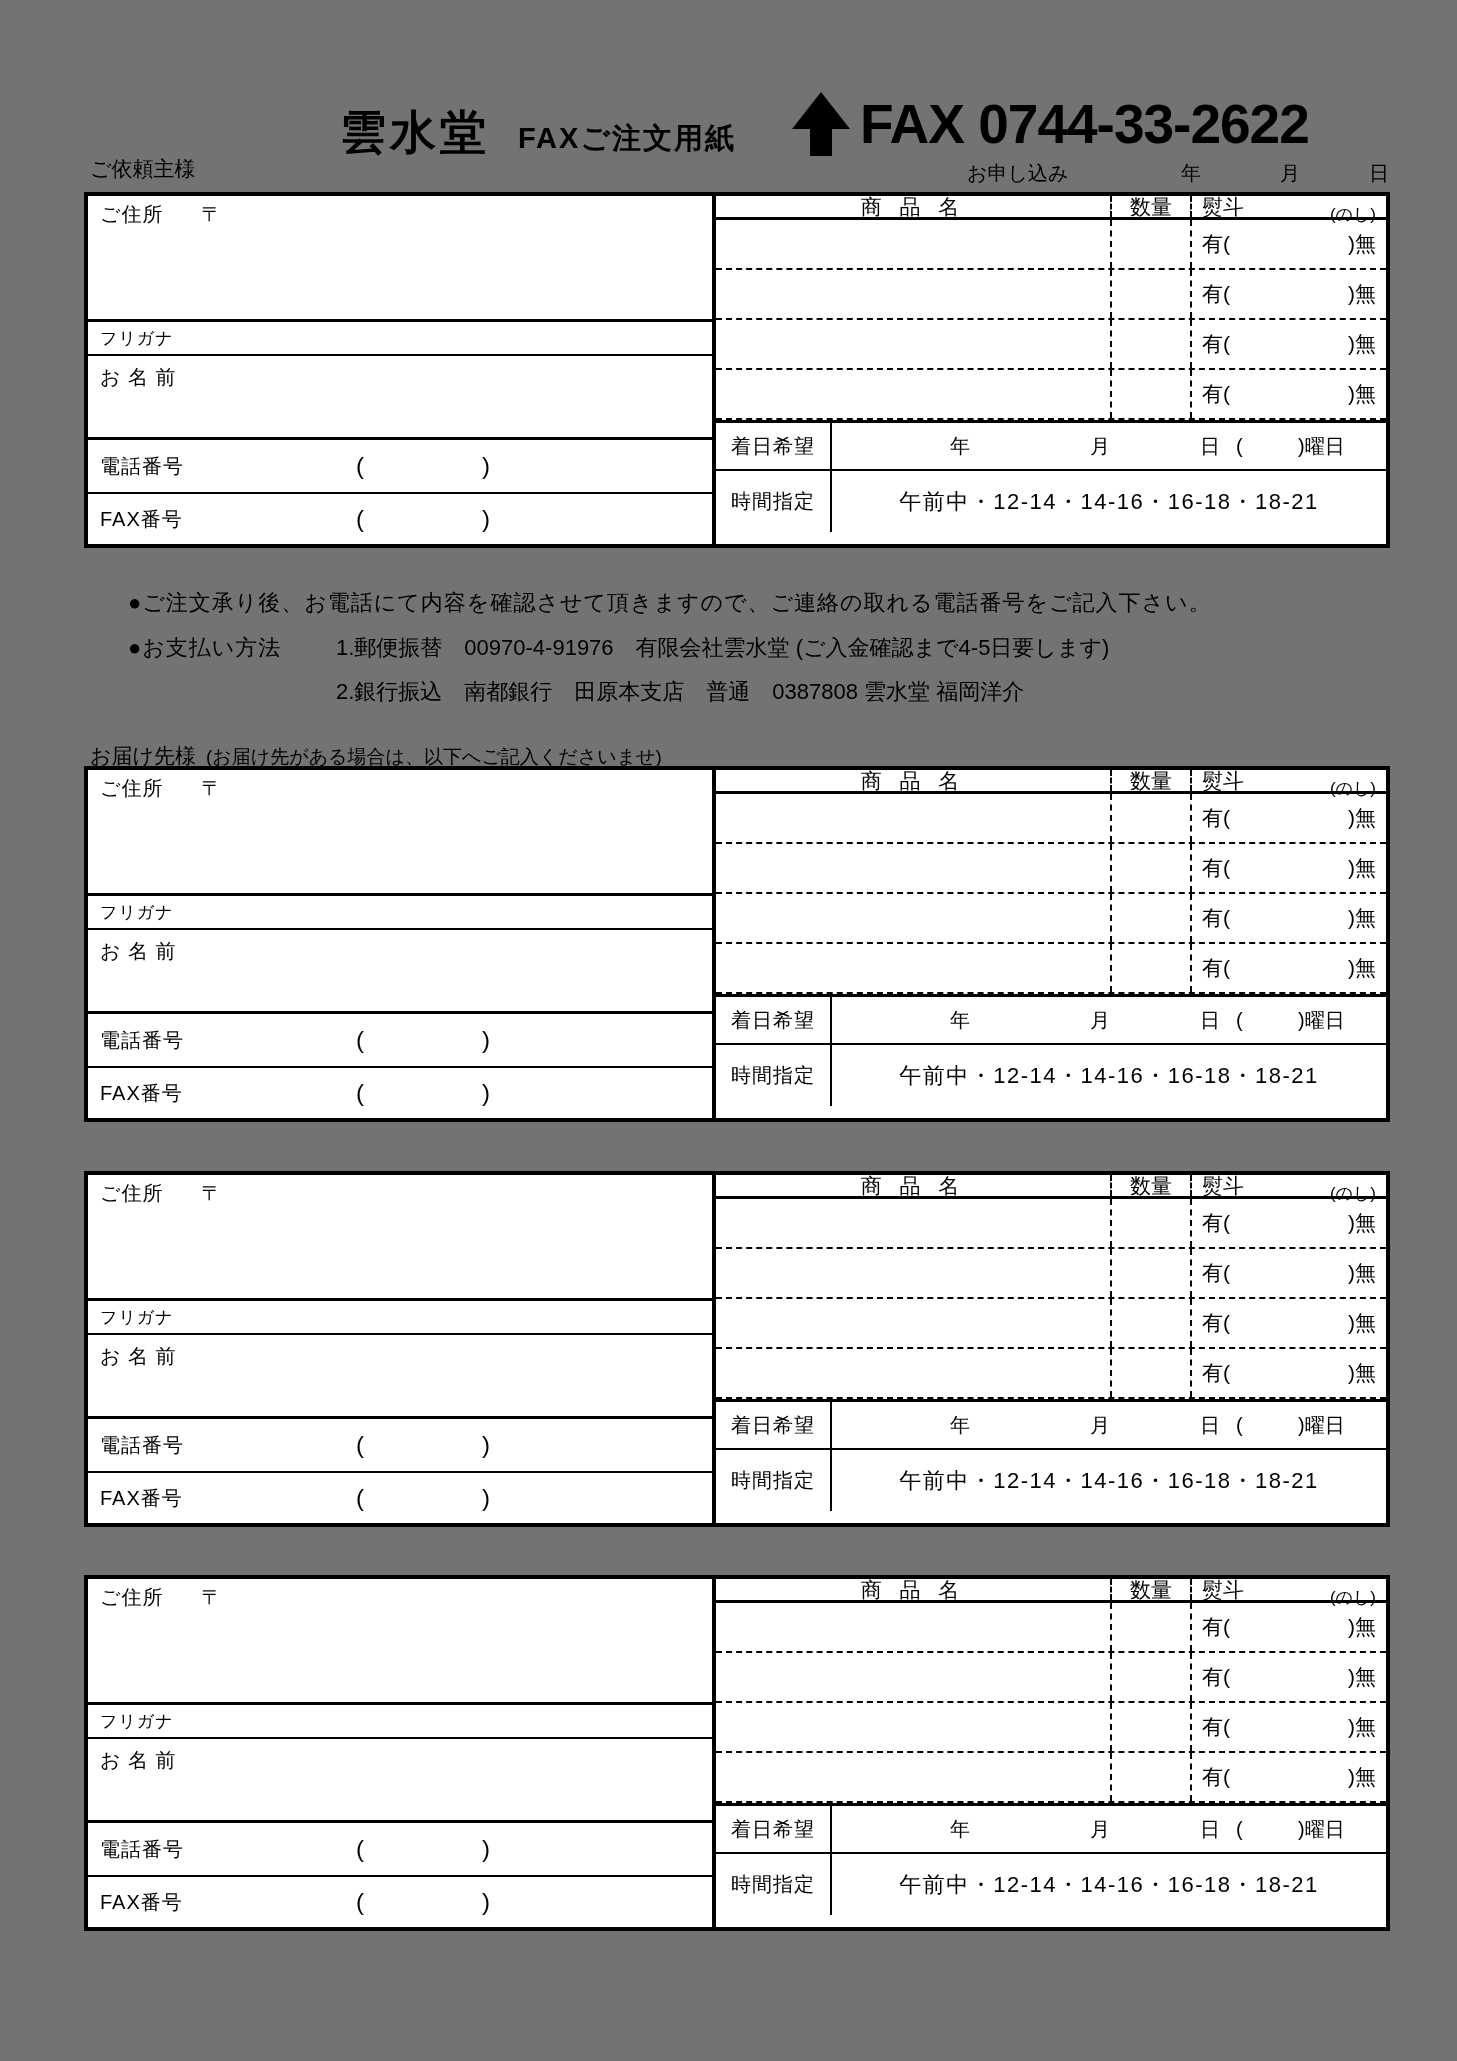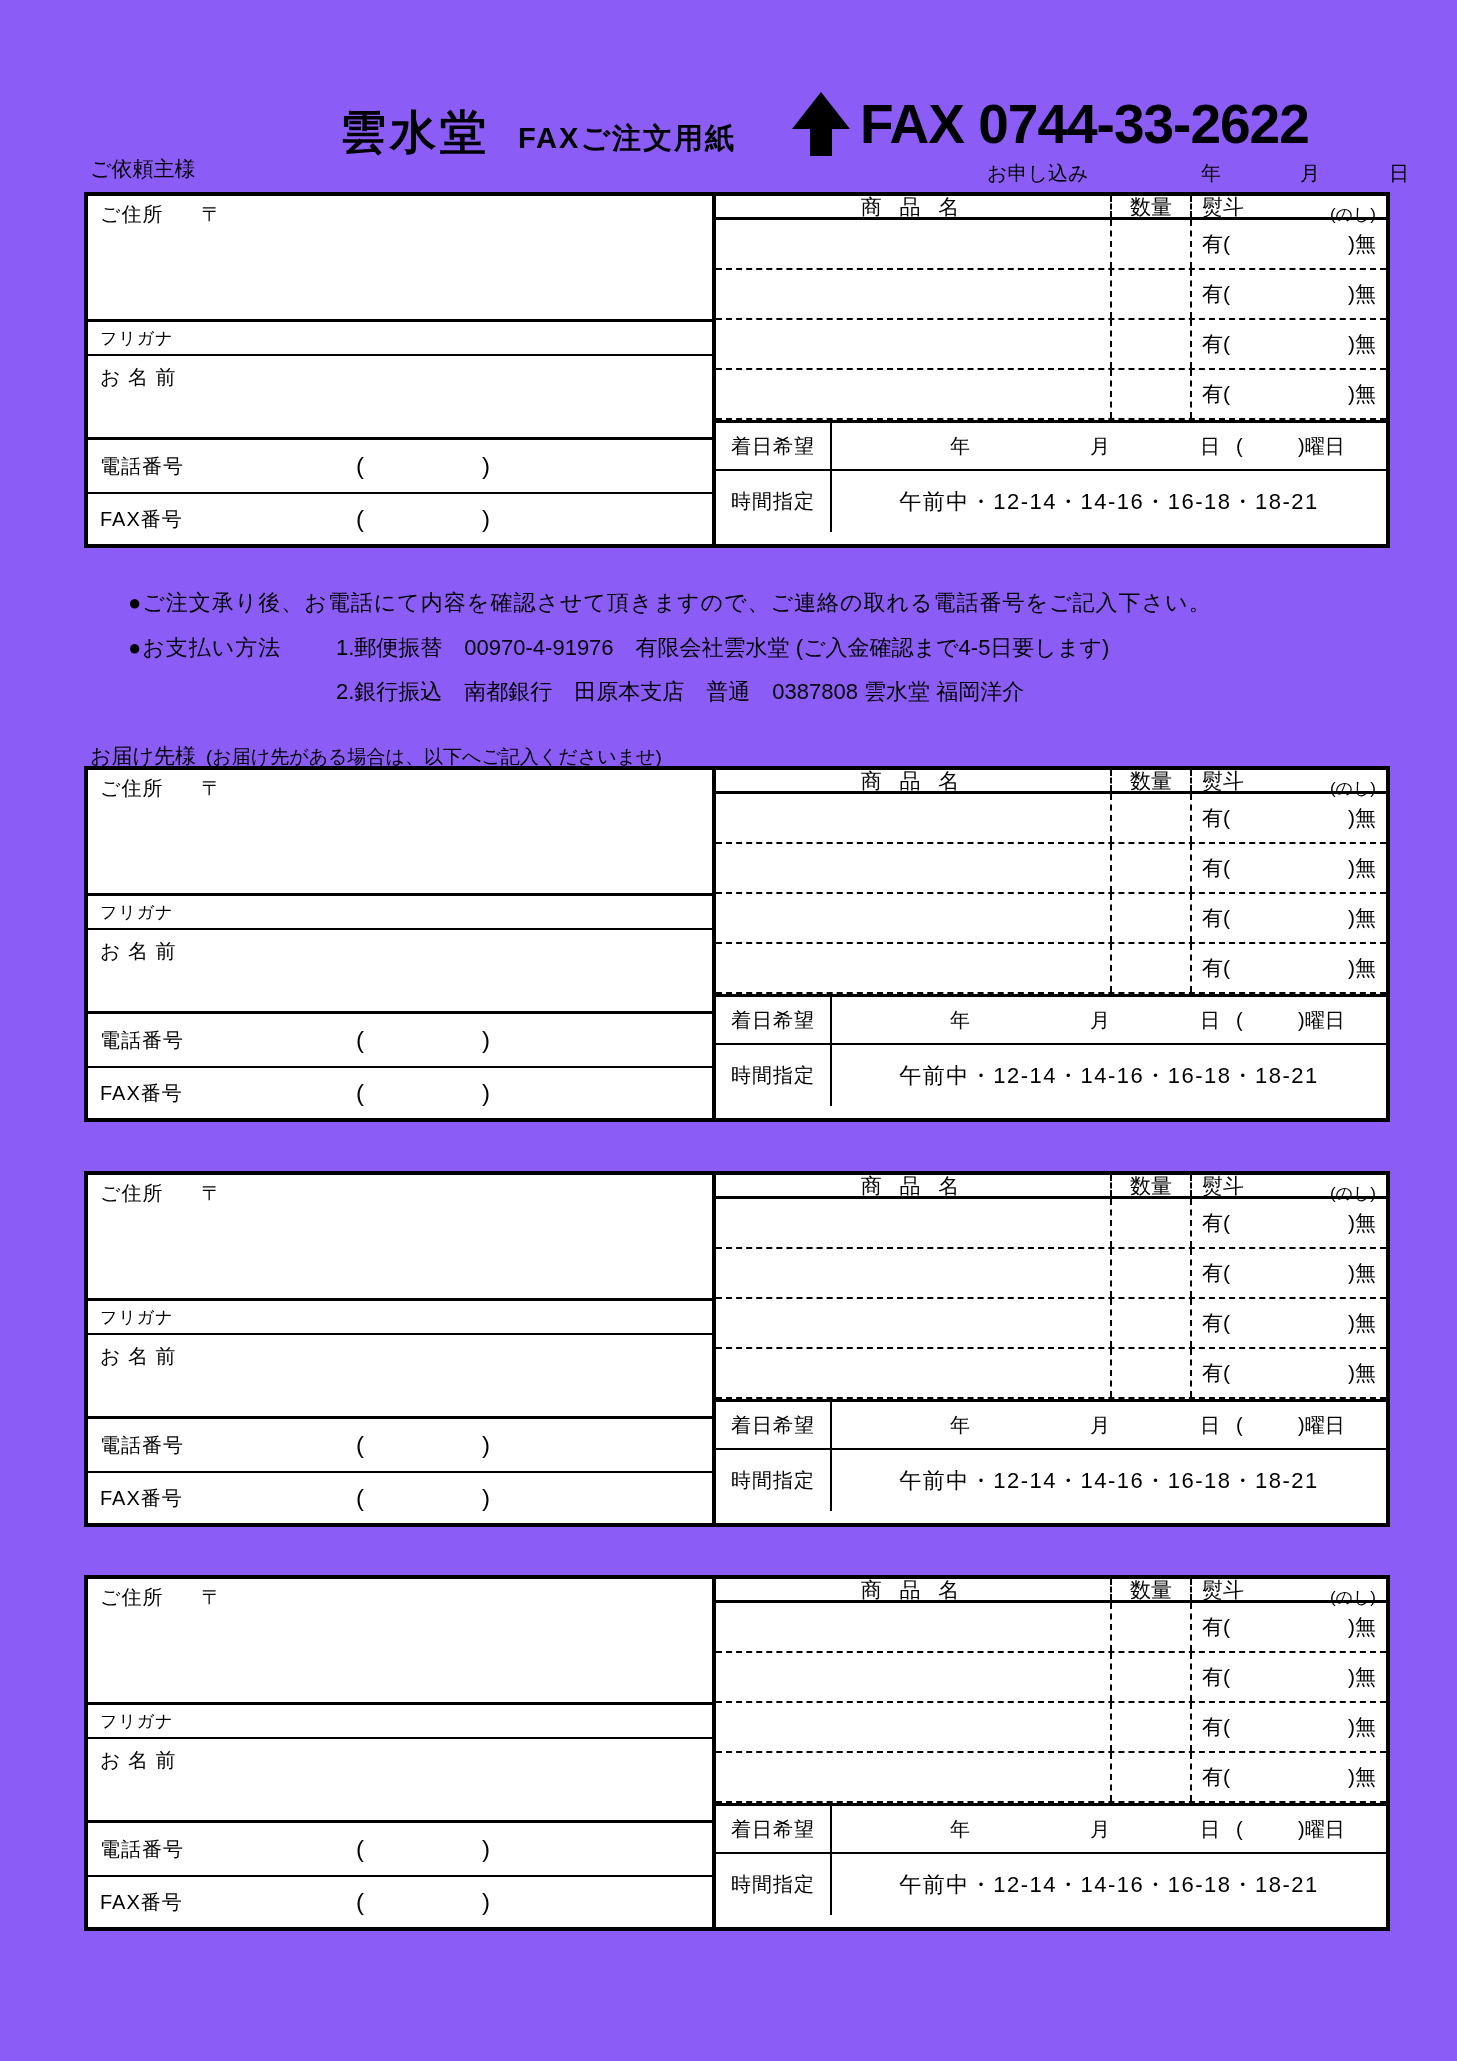--- a/index.html
+++ b/index.html
@@ -1,34 +1,34 @@
 <!DOCTYPE html>
 <html><head>
 <meta charset="utf-8">
 <style>
   * { box-sizing: border-box; margin: 0; padding: 0; }
   html, body { width: 1457px; height: 2061px; background: #fff; }
   .page {
-    position: relative; width: 1457px; height: 2061px; background: #8b5cf6;
+    position: relative; width: 1457px; height: 2061px; background: #737373;
     color: #000; font-family: "Liberation Sans", "DejaVu Sans", sans-serif;
     overflow: hidden;
   }
 
   
   .brand { position: absolute; left: 340px; top: 102px; display: flex; align-items: baseline; gap: 28px; }
   .brand .shop  { font-size: 46px; font-weight: 700; letter-spacing: 4px; }
   .brand .title { font-size: 29px; font-weight: 700; letter-spacing: 2px; }
 
   .faxhead { position: absolute; left: 792px; top: 92px; display: flex; align-items: center; gap: 10px; }
   .arrow { display: flex; flex-direction: column; align-items: center; width: 58px; }
   .arrow .head { width: 0; height: 0; border-left: 29px solid transparent; border-right: 29px solid transparent; border-bottom: 37px solid #000; }
   .arrow .stem { width: 22px; height: 27px; background: #000; }
   .faxnum { font-size: 55px; font-weight: 700; letter-spacing: -1px; white-space: nowrap; }
 
-  .applyline { position: absolute; left: 967px; top: 160px; width: 423px; height: 26px; font-size: 20px; margin-left: 20px; }
+  .applyline { position: absolute; left: 967px; top: 160px; width: 423px; height: 26px; font-size: 20px; }
   .applyline span { position: absolute; top: 0; }
   .applyline .al { left: 0; }
   .applyline .ay { left: 214px; }
   .applyline .am { left: 313px; }
   .applyline .ad { left: 402px; }
 
   .requester-label { position: absolute; left: 90px; top: 155px; font-size: 21px; }
 
   
   .note1        { position: absolute; left: 128px; top: 588px; font-size: 22px; letter-spacing: 1px; white-space: nowrap; }

